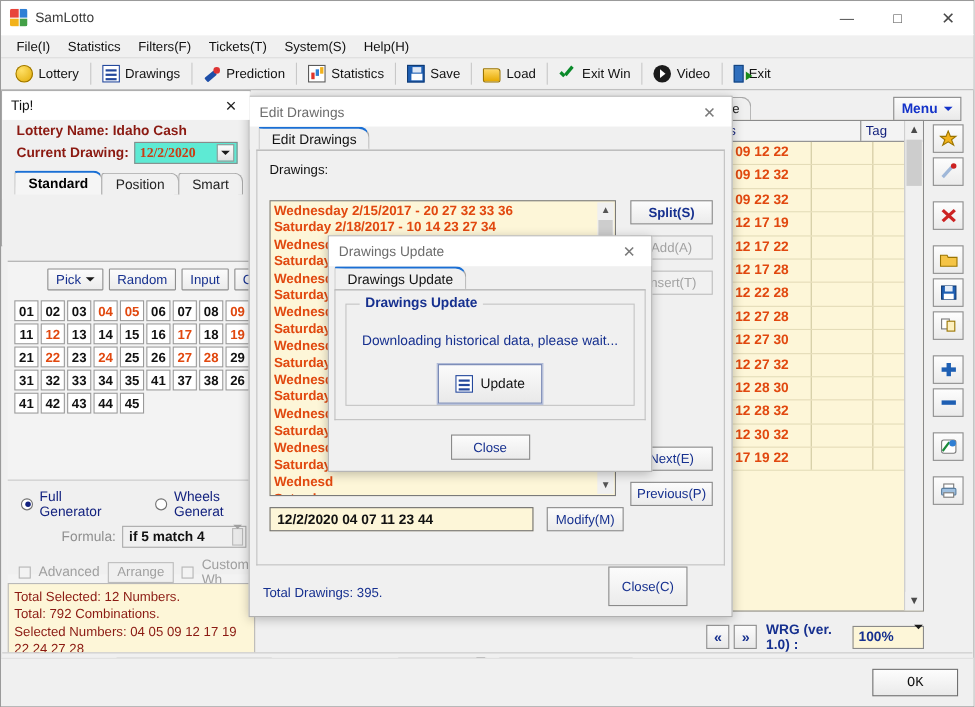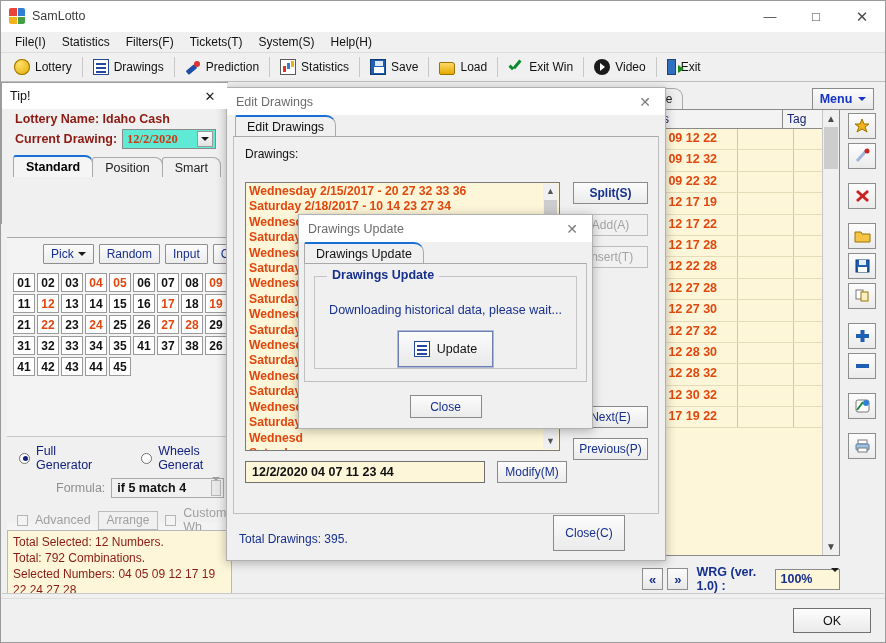--- a/index.html
+++ b/index.html
@@ -228,21 +228,21 @@
   #tipDlg { left:577px; top:261px; width:227px; height:142px; background:#fff; border:1px solid #9d9d9d; }
   .tip-title { height:26px; background:#fff; display:flex; align-items:center; padding-left:8px; font-size:12.5px; color:#111; position:relative;}
   .tip-x { position:absolute; right:6px; top:4px; width:22px;height:18px;display:flex;align-items:center;justify-content:center;color:#222;font-size:13px;}
   .tip-content { height:72px; display:flex; align-items:center; gap:14px; padding-left:22px; background:#fff;}
   .info-icon { width:32px;height:32px;border-radius:50%;background:radial-gradient(circle at 35% 28%,#7ab3ee,#1153a8 70%);
     box-shadow:0 0 0 1px #9aa8b8; display:flex;align-items:center;justify-content:center;color:#fff;font-weight:bold;
     font-family:"Liberation Serif",serif; font-size:21px; font-style:italic; flex:none;}
   .tip-msg { font-size:12.5px; color:#111;}
   .tip-foot { position:absolute;left:0;right:0;bottom:0;height:44px;background:#f0f0f0;border-top:1px solid #dfdfdf;}
   .okbtn { position:absolute; right:14px; top:9px; width:78px;height:25px;background:linear-gradient(#fdfdfd,#eaeaea);
-    border:1px solid #707070; display:flex;align-items:center;justify-content:center;font-size:12.5px;color:#111;}
+    border:1px solid #707070; display:flex;align-items:center;justify-content:center;font-size:12.5px;color:#111;font-family:Liberation Mono, monospace;}
 </style>
 </head>
 <body>
 
 <div class="app">
 
   <div class="titlebar">
     <div class="ico">
         <i></i>
         <i></i>

